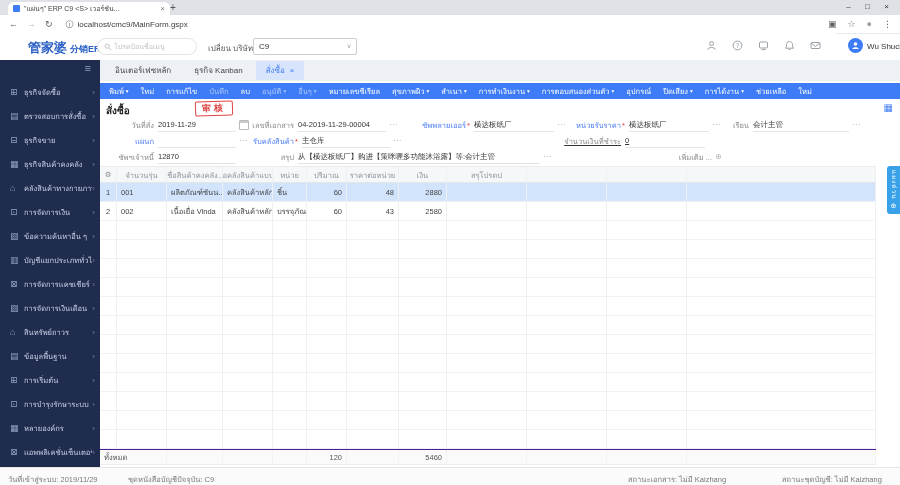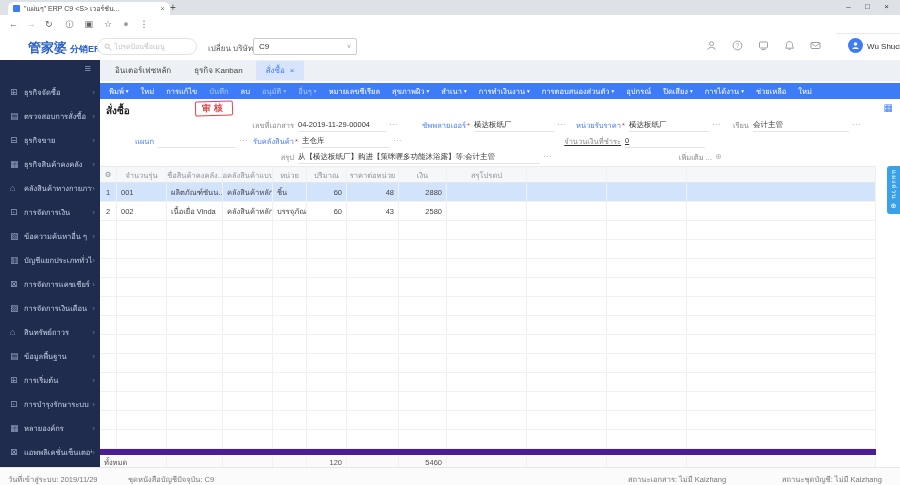--- a/index.html
+++ b/index.html
@@ -81,21 +81,21 @@
   .table{position:absolute;left:0;top:66px;width:776px}
   .trow{display:flex;height:19px}
   .trow.hd{height:15px;background:#f6f7f9;border-top:1px solid #e9ebee;border-bottom:1px solid #e4e7ea}
   .tcell{font-size:7.5px;color:#444;border-right:1px solid #eef0f3;display:flex;align-items:center;
     padding:0 4px;white-space:nowrap;overflow:hidden;box-sizing:border-box;flex:none}
   .trow.hd .tcell{color:#8d939c;justify-content:center;padding:0 1px}
   .trow.body .tcell{border-bottom:1px solid #f0f1f3}
   .trow.sel{background:#d2e3fc}
   .num{justify-content:flex-end}
   .ctr{justify-content:center}
-  .trow.total{height:14px;background:#fafafa;border-top:6px solid #4c1d95;border-bottom:1px solid #ececec}
+  .trow.total{height:14px;background:#fafafa;border-top:1px solid #4c1d95;border-bottom:1px solid #ececec}
   .trow.total .tcell{color:#555;border-right:1px solid #f2f2f2}
   .sidetab{position:absolute;right:0;top:66px;width:13px;height:48px;background:#39a1e8;border-radius:3px 0 0 3px;
     color:#fff;display:flex;flex-direction:column;align-items:center;justify-content:center;gap:2px}
   .sidetab .vtxt{writing-mode:vertical-rl;font-size:6.5px;letter-spacing:1px}
   .sidetab .vico{font-size:7px}
   
   .statusbar{position:absolute;left:0;top:467px;width:900px;height:18px;background:#fbfbfc;border-top:1px solid #e7e7e7}
   .sitem{position:absolute;top:5px;font-size:7.5px;color:#777;white-space:nowrap}
   svg{display:block}
 </style>
@@ -116,20 +116,21 @@
       <span>□</span>
       <span>×</span>
     </div>
   </div>
 
   <div class="addr">
     <span class="nav-ico">←</span>
     <span class="nav-ico dim">→</span>
     <span class="nav-ico">↻</span>
     <span class="info-ico">ⓘ</span>
+    <span class="url">localhost/cmc9/MainForm.gspx</span>
     <div class="addr-right" id="addr-icons">
         <span>▣</span>
         <span>☆</span>
         <span style="color: rgb(154, 160, 166);">●</span>
         <span>⋮</span>
       </div>
   </div>
 
   <div class="ahdr">
     <div class="logo">
@@ -309,20 +310,25 @@
         <span class="titem">ช่วยเหลือ</span>
         <span class="titem">ใหม่</span>
       </div>
 
     <div class="doc">
       <span class="dtitle">สั่งซื้อ</span>
       <span class="stamp">审核</span>
       <span class="gridico">▦</span>
       <div class="form" id="form">
           <div class="frow">
+            <div class="ffield" style="left: 0px;">
+              <span class="flabel" style="width: 48px;">วันที่สั่ง</span>
+              <span class="fvalue" style="width: 78px;">2019-11-29</span>
+              <span class="ico-cal"></span>
+            </div>
             <div class="ffield" style="left: 95px;">
               <span class="flabel" style="width: 93px;">เลขที่เอกสาร</span>
               <span class="fvalue" style="width: 88px;">04-2019-11-29-00004</span>
               <span class="fico">⋯</span>
             </div>
             <div class="ffield" style="left: 290px;">
               <span class="flabel link" style="width: 70px;">ซัพพลายเออร์</span>
               <span class="req">*</span>
               <span class="fvalue" style="width: 80px;">横达板纸厂</span>
               <span class="fico">⋯</span>
@@ -350,20 +356,24 @@
               <span class="req">*</span>
               <span class="fvalue" style="width: 88px;">主仓库</span>
               <span class="fico">⋯</span>
             </div>
             <div class="ffield" style="left: 440px; text-decoration: underline;">
               <span class="flabel" style="width: 75px;">จำนวนเงินที่ชำระ</span>
               <span class="fvalue" style="width: 80px;">0</span>
             </div>
           </div>
           <div class="frow">
+            <div class="ffield" style="left: 0px;">
+              <span class="flabel" style="width: 48px;">ซัพฯเจ้าหนี้</span>
+              <span class="fvalue" style="width: 78px;">12870</span>
+            </div>
             <div class="ffield" style="left: 95px;">
               <span class="flabel" style="width: 93px;">สรุป</span>
               <span class="fvalue" style="width: 242px; font-family: Liberation Serif, serif;">从【横达板纸厂】购进【策咪喱多功能沐浴露】等:会计主管</span>
               <span class="fico">⋯</span>
             </div>
             <div class="ffield" style="left: 536px;">
               <span class="flabel" style="width: 70px;">เพิ่มเติม ...</span>
               <span class="fico">⊕</span>
             </div>
           </div>

